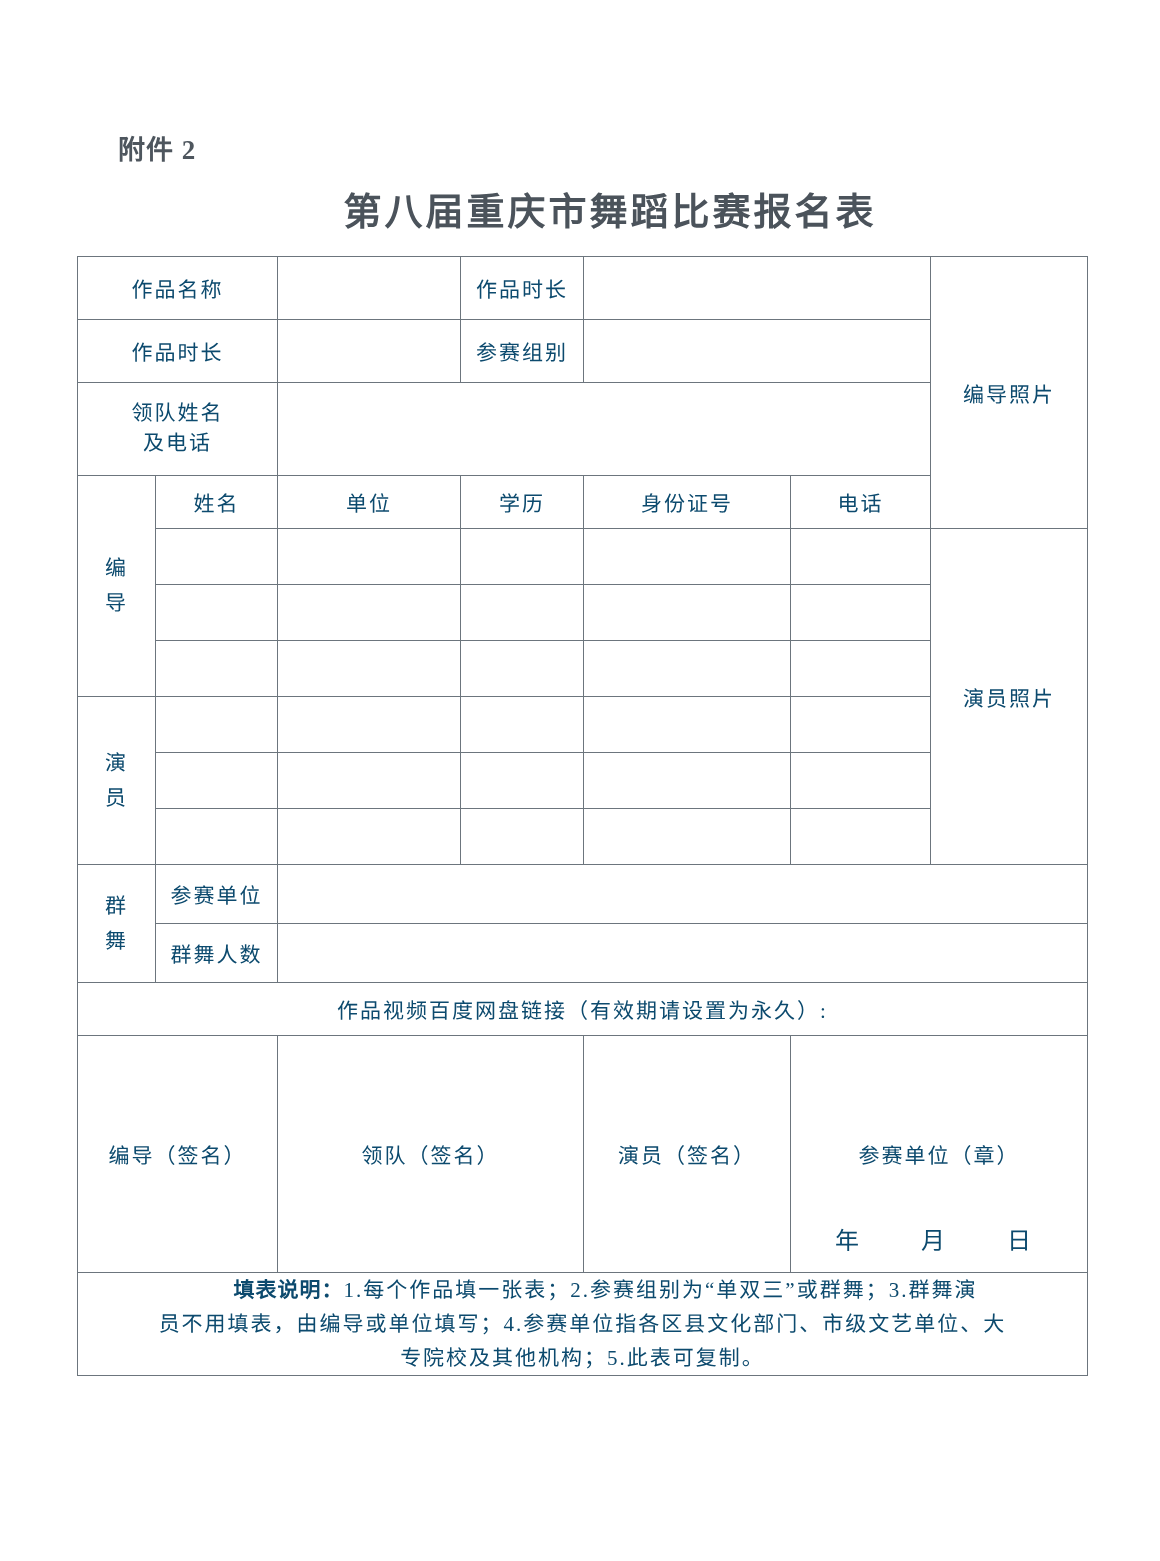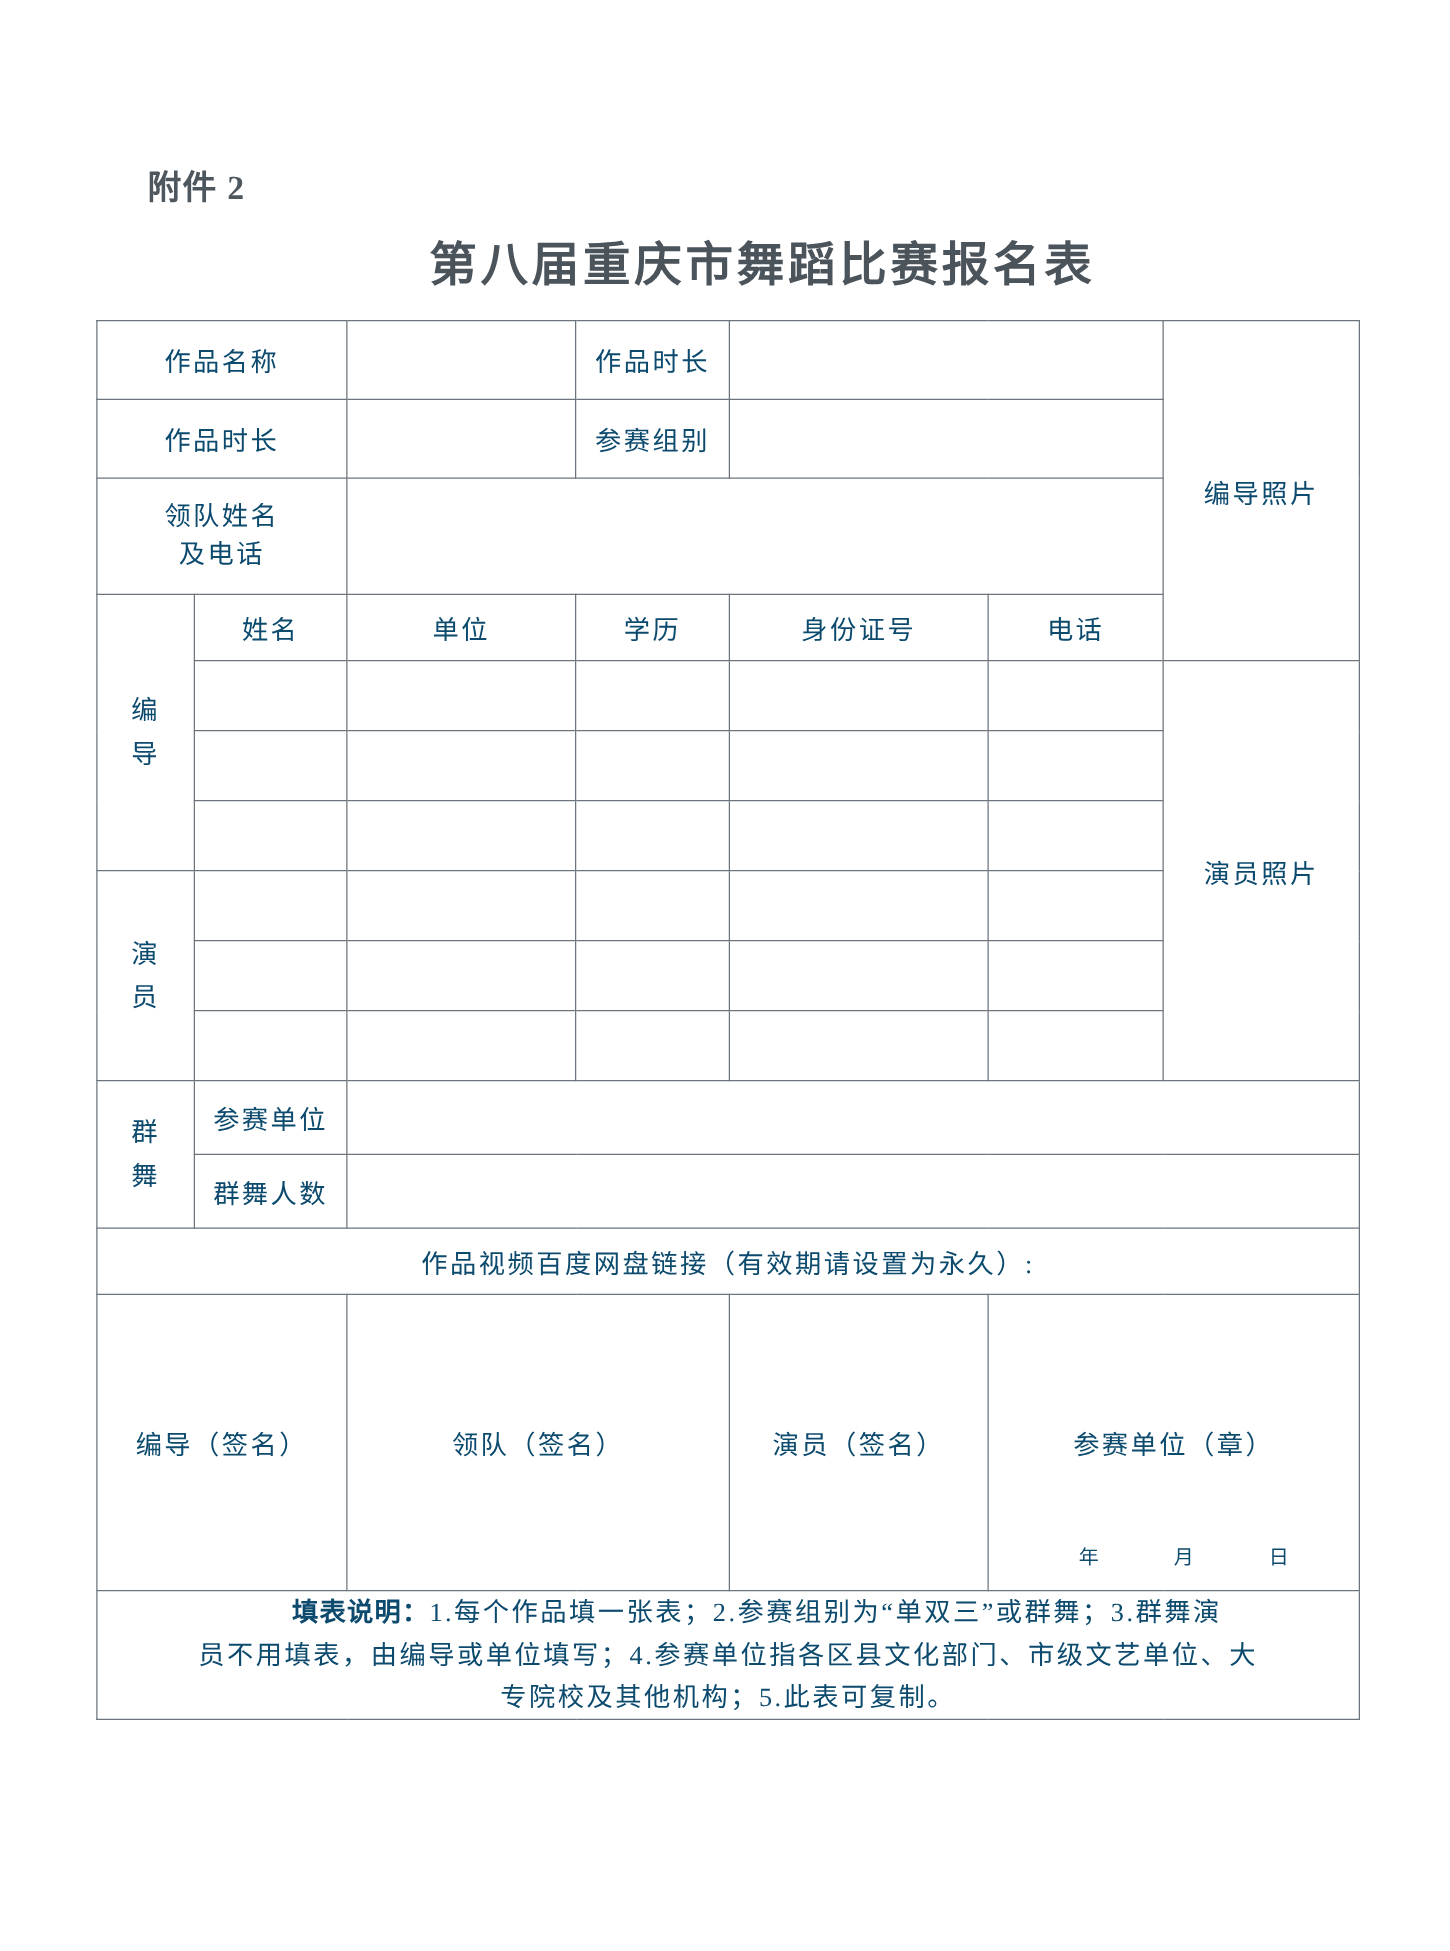--- a/index.html
+++ b/index.html
@@ -105,21 +105,21 @@
     padding: 12px 0 0 14px;
     font-size: 22px;
     letter-spacing: 1px;
     height: 236px;
     position: relative;
   }
   .date-line {
     position: absolute;
     right: 28px;
     bottom: 16px;
-    font-size: 16px;
+    font-size: 24px;
     letter-spacing: 2px;
     white-space: nowrap;
     margin-top: 31px;
   }
   .date-line i {
     font-style: normal;
     display: inline-block;
     margin: 0 26px;
   }
 

